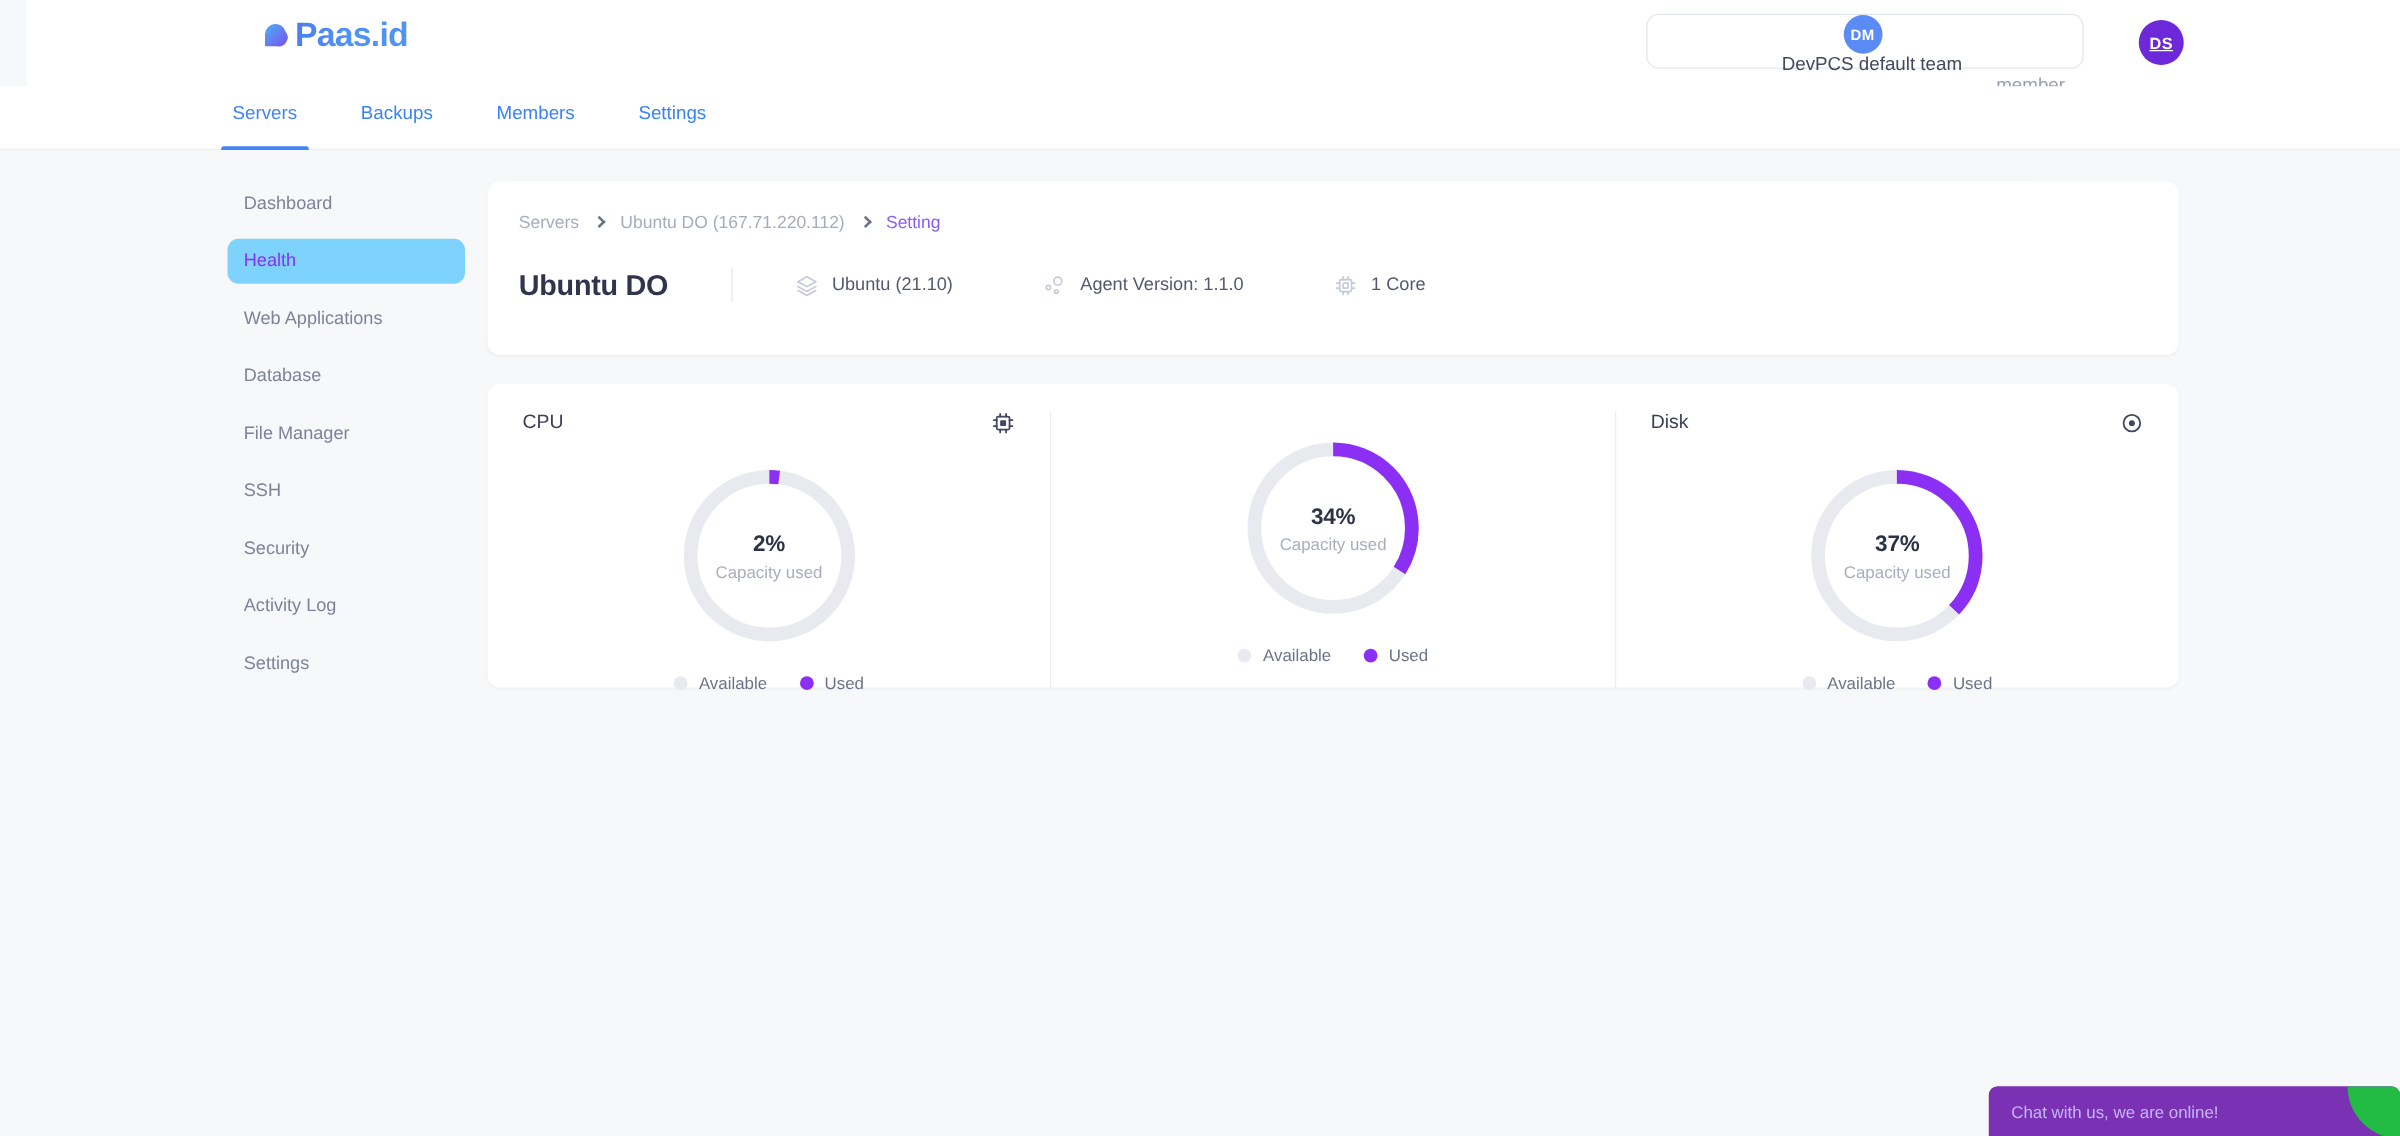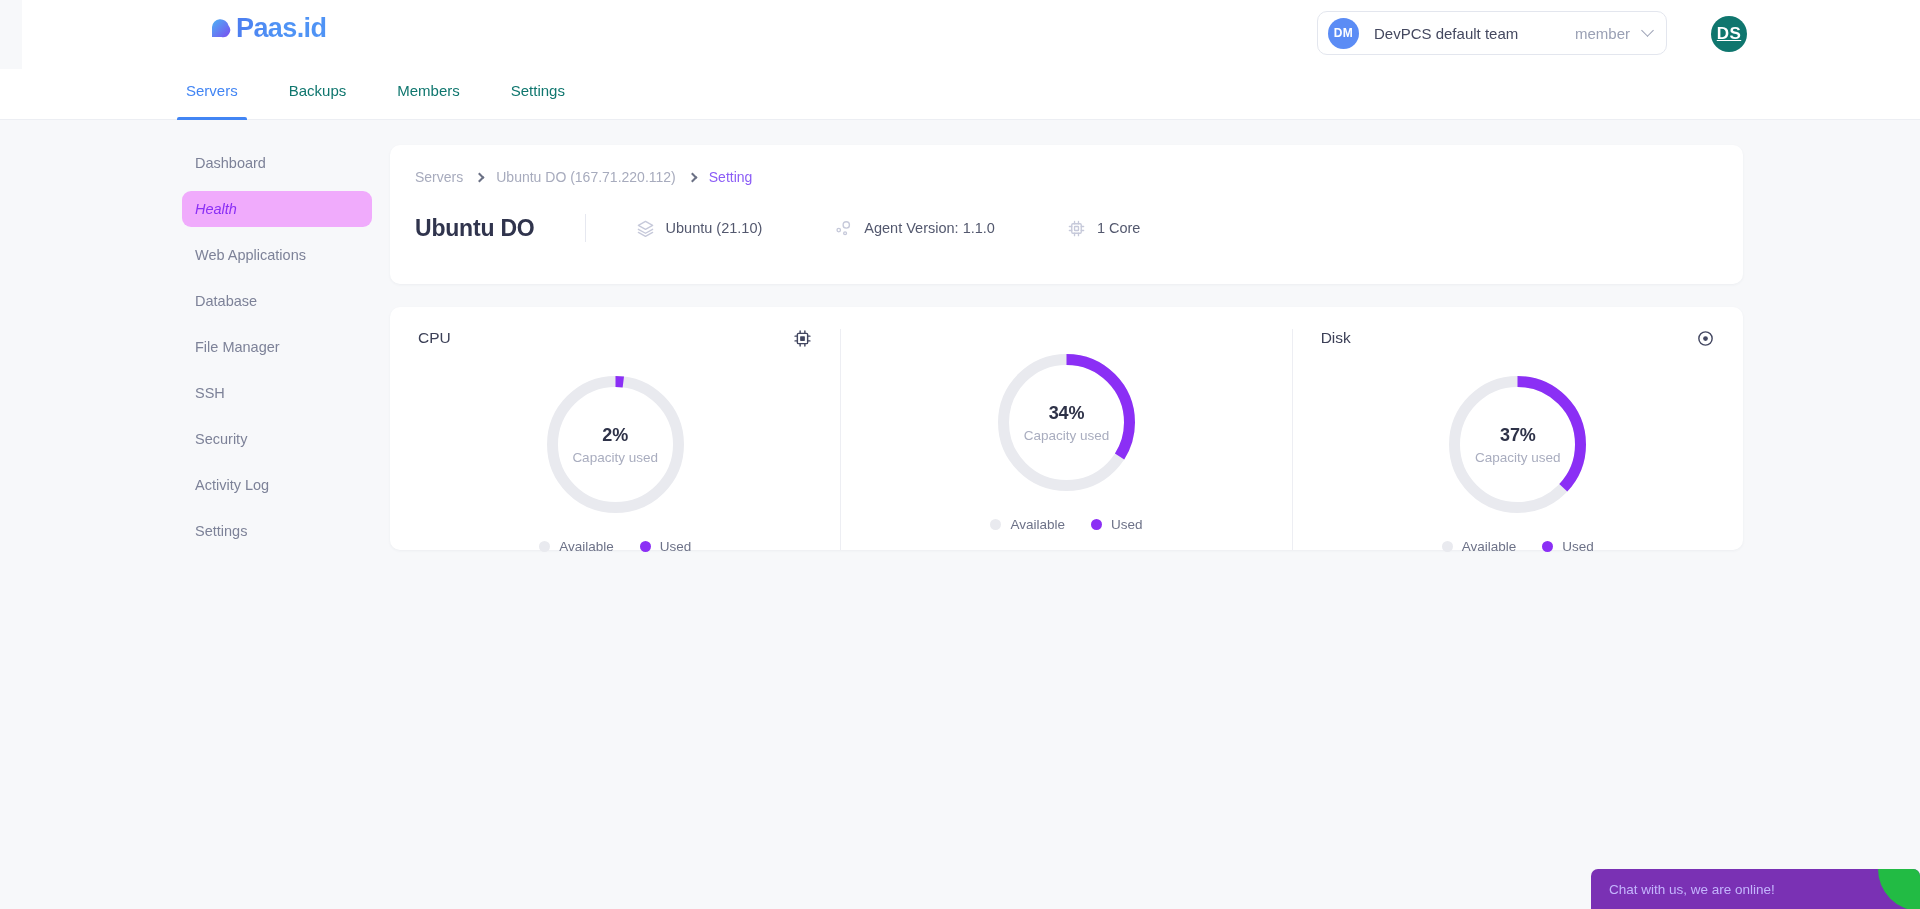--- a/index.html
+++ b/index.html
@@ -54,20 +54,21 @@
     top: 11px;
     width: 350px;
     height: 44px;
     border: 1px solid #e3e6ee;
     border-radius: 10px;
     background: #fff;
     display: flex;
     align-items: center;
     padding: 0 14px 0 10px;
     cursor: pointer;
+    flex-direction: column;
   }
   .team-avatar {
     width: 31px; height: 31px; border-radius: 50%;
     background: #5b8cf5;
     color: #fff;
     font-size: 12px; font-weight: 700;
     display: flex; align-items: center; justify-content: center;
     letter-spacing: 0.3px;
     flex: 0 0 auto;
   }
@@ -87,42 +88,42 @@
     width: 9px; height: 9px;
     border-right: 1.6px solid #9aa0b4;
     border-bottom: 1.6px solid #9aa0b4;
     transform: translateY(-3px) rotate(45deg);
   }
 
   .user-avatar {
     position: absolute;
     left: 1689px; top: 16px;
     width: 36px; height: 36px; border-radius: 50%;
-    background: #0f766e;
+    background: #6d28d9;
     color: #fff;
-    font-size: 17px; font-weight: 700;
+    font-size: 13px; font-weight: 700;
     display: flex; align-items: center; justify-content: center;
     letter-spacing: 0.4px;
     cursor: pointer;
     text-decoration: underline;
   }
 
   
   .navbar {
     height: 51px;
     background: #ffffff;
     border-bottom: 1px solid #eceef3;
     position: relative;
     padding-left: 186px;
     display: flex;
     align-items: flex-start;
   }
   .nav-tab {
     font-size: 15px;
-    color: #0f766e;
+    color: #3b82f6;
     padding: 13px 0 0 0;
     margin-right: 51px;
     position: relative;
     cursor: pointer;
     white-space: nowrap;
     height: 51px;
   }
   .nav-tab.active { color: #4285f4; }
   .nav-tab.active::after {
     content: "";
@@ -149,23 +150,22 @@
     display: flex;
     align-items: center;
     padding-left: 13px;
     margin-bottom: 10px;
     font-size: 14.5px;
     color: #7d8298;
     border-radius: 9px;
     cursor: pointer;
   }
   .side-item.active {
-    background: #f0abfc;
+    background: #7dd3fc;
     color: #8b2ff5;
-    font-style: italic;
   }
 
   .content {
     margin-left: 18px;
     width: 1353px;
   }
 
   .card {
     background: #ffffff;
     border-radius: 10px;

